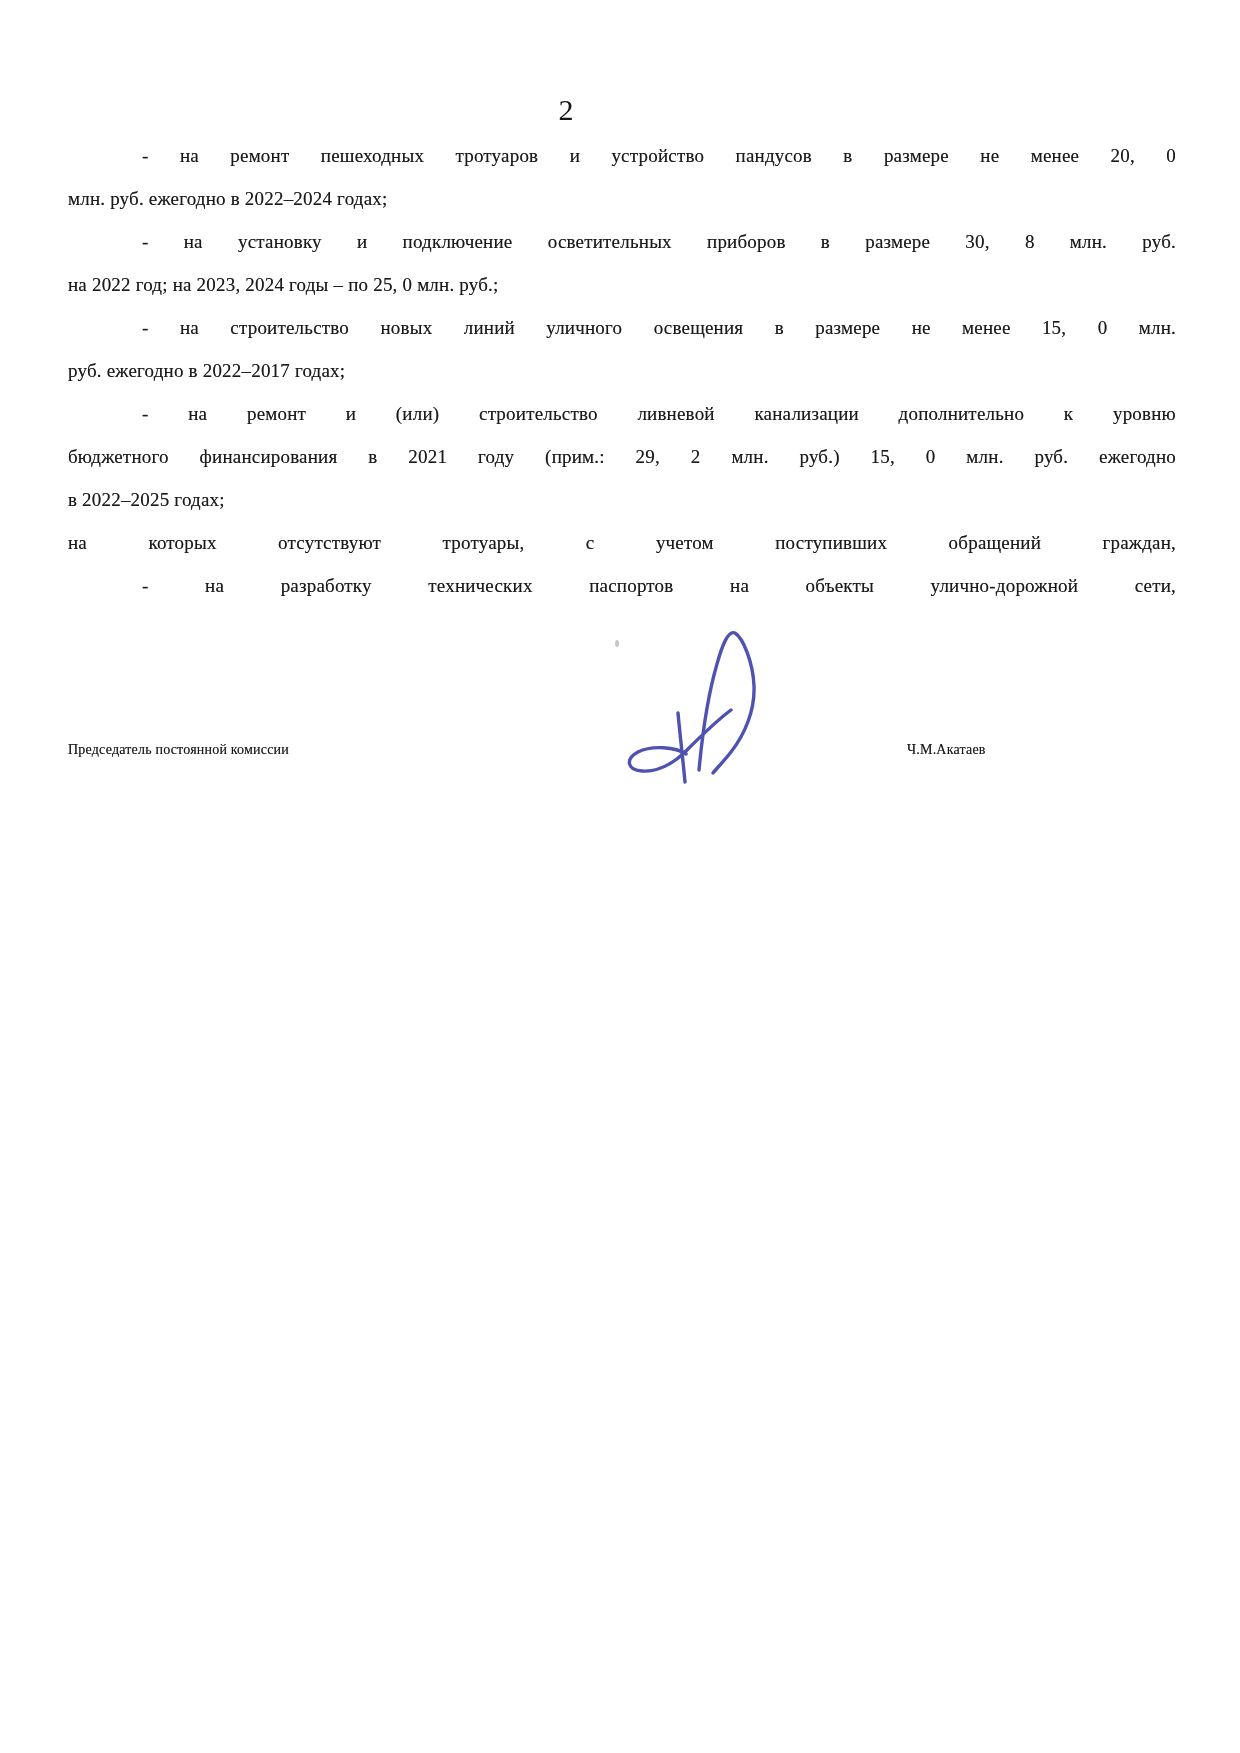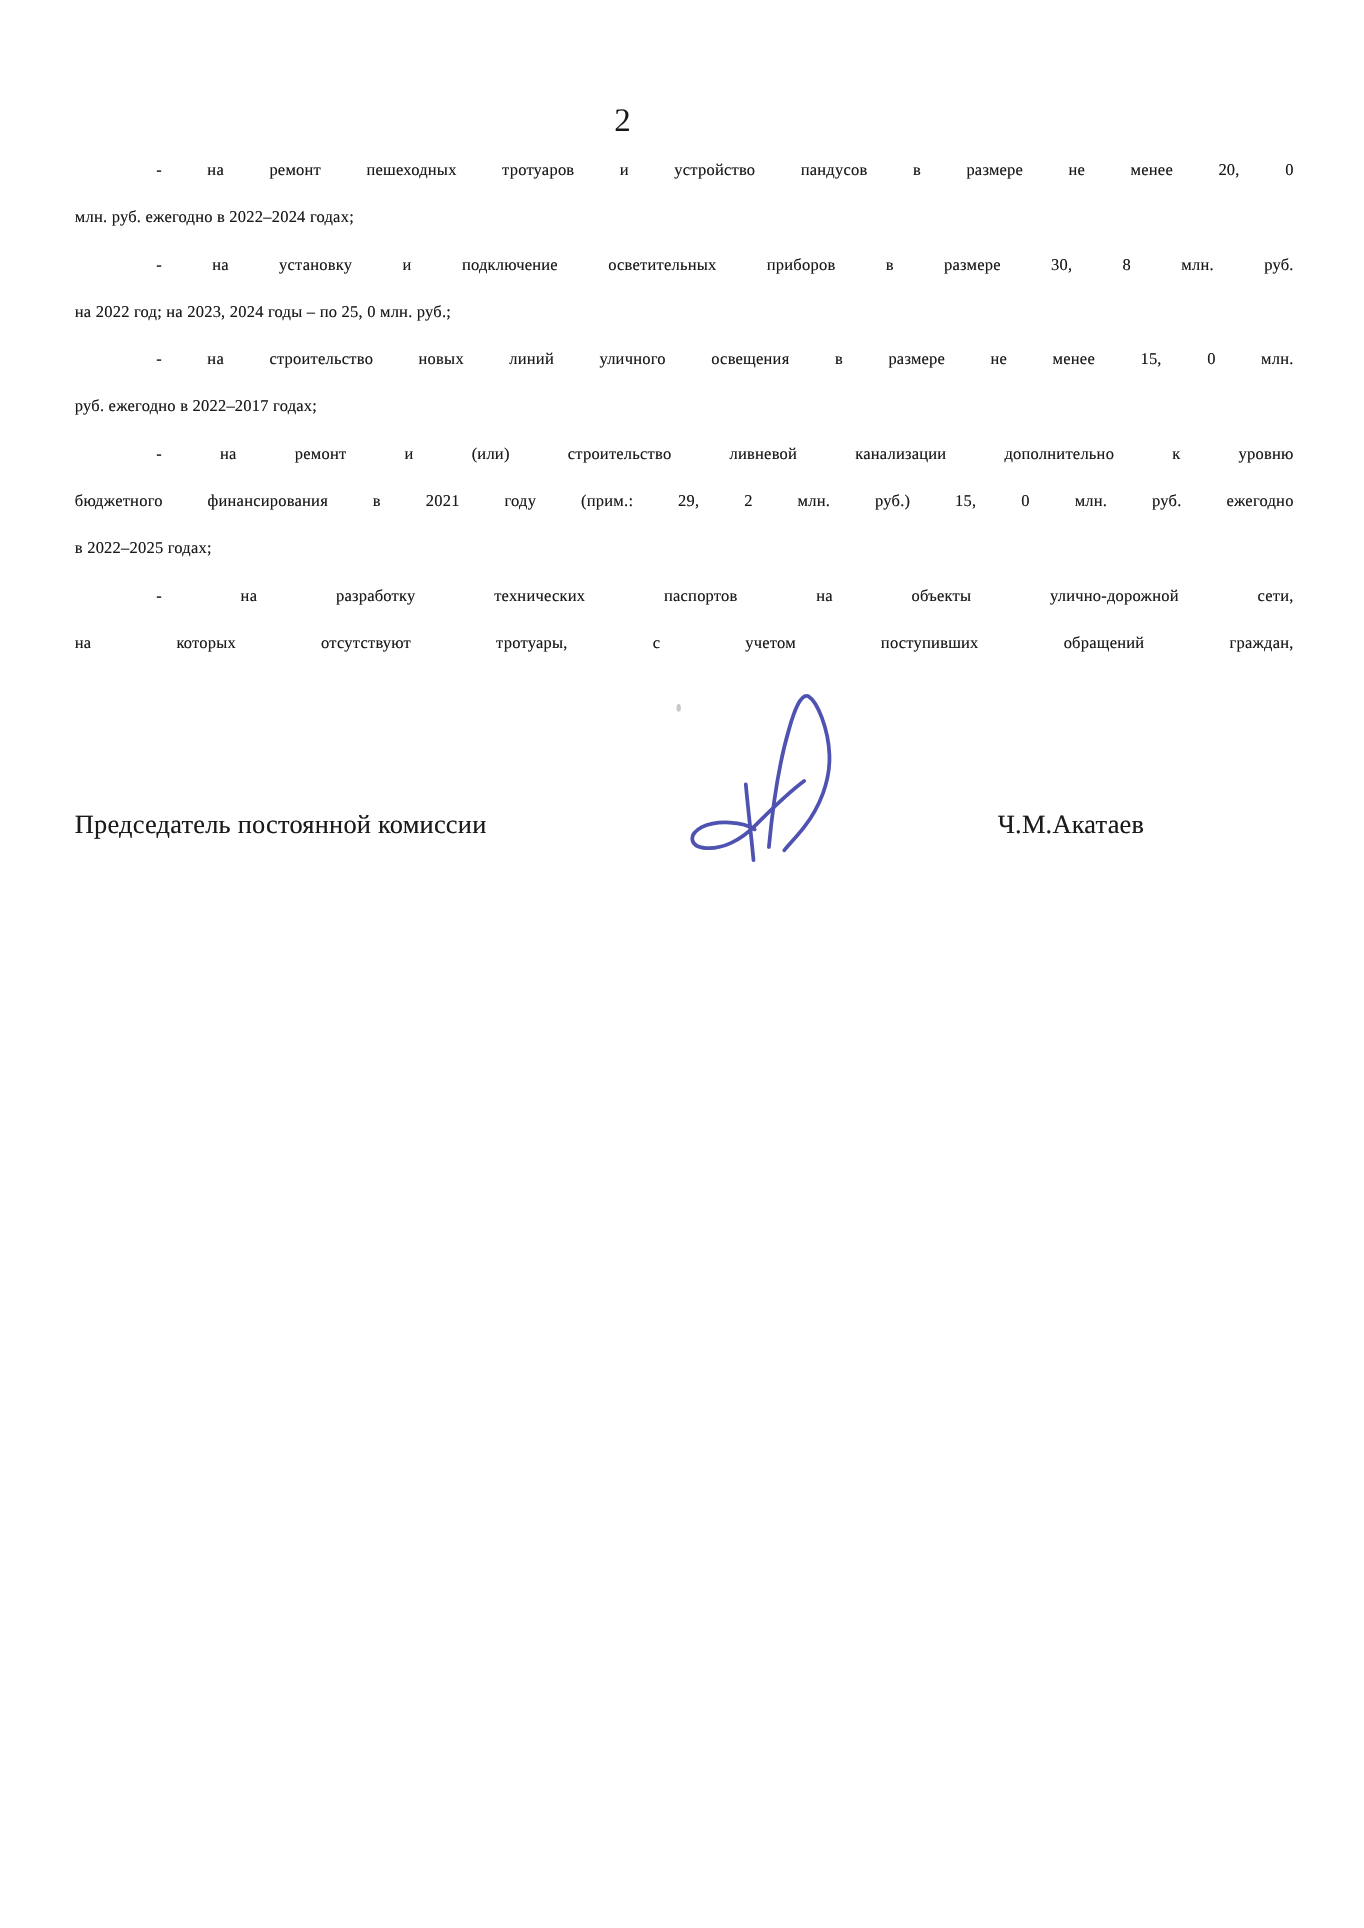--- a/index.html
+++ b/index.html
@@ -21,39 +21,39 @@
     text-align: center;
     font-size: 30px;
     line-height: 32px;
     color: #161616;
   }
   .text-block {
     position: absolute;
     top: 134px;
     left: 68px;
     width: 1108px;
-    font-size: 15px;
+    font-size: 19px;
   }
   .line {
     height: 43px;
     line-height: 43px;
     text-align: justify;
     text-align-last: justify;
     letter-spacing: 0.2px;
     text-shadow: 0 0 0.5px rgba(20,20,20,0.55);
   }
   .line.first { padding-left: 74px; }
   .line.endline { text-align-last: left; }
   .footer {
     position: absolute;
     top: 736px;
     left: 68px;
     width: 1108px;
     height: 30px;
-    font-size: 24px;
+    font-size: 14px;
     line-height: 28px;
     letter-spacing: 0.2px;
     text-shadow: 0 0 0.5px rgba(20,20,20,0.55);
   }
   .signer-name {
     position: absolute;
     left: 839px;
     top: 0;
   }
   .signature {
@@ -86,22 +86,22 @@
   <div class="text-block" id="paragraphs">
       <div class="line first">- на ремонт пешеходных тротуаров и устройство пандусов в размере не менее 20, 0</div>
       <div class="line endline">млн. руб. ежегодно в 2022–2024 годах;</div>
       <div class="line first">- на установку и подключение осветительных приборов в размере 30, 8 млн. руб.</div>
       <div class="line endline">на 2022 год; на 2023, 2024 годы – по 25, 0 млн. руб.;</div>
       <div class="line first">- на строительство новых линий уличного освещения в размере не менее 15, 0 млн.</div>
       <div class="line endline">руб. ежегодно в 2022–2017 годах;</div>
       <div class="line first">- на ремонт и (или) строительство ливневой канализации дополнительно к уровню</div>
       <div class="line">бюджетного финансирования в 2021 году (прим.: 29, 2 млн. руб.) 15, 0 млн. руб. ежегодно</div>
       <div class="line endline">в 2022–2025 годах;</div>
+      <div class="line">на которых отсутствуют тротуары, с учетом поступивших обращений граждан,</div>
       <div class="line first">- на разработку технических паспортов на объекты улично-дорожной сети,</div>
-      <div class="line">на которых отсутствуют тротуары, с учетом поступивших обращений граждан,</div>
     </div>
 
   <div class="speck"></div>
 
   <svg class="signature" viewBox="0 0 190 170" fill="none" stroke="#4e52b0" stroke-width="3.4" stroke-linecap="round">
     <path d="M 96 134 C 86 127, 62 125, 48 132 C 35 139, 37 150, 52 151 C 67 152, 83 144, 96 131 C 111 116, 126 101, 141 90"></path>
     <path d="M 88 93 C 90 115, 93 140, 95 162"></path>
     <path d="M 109 150 C 112 118, 117 78, 127 44 C 132 26, 138 10, 145 13 C 153 18, 163 42, 164 66 C 165 90, 155 114, 141 132 C 134 141, 127 148, 123 153"></path>
   </svg>
 

